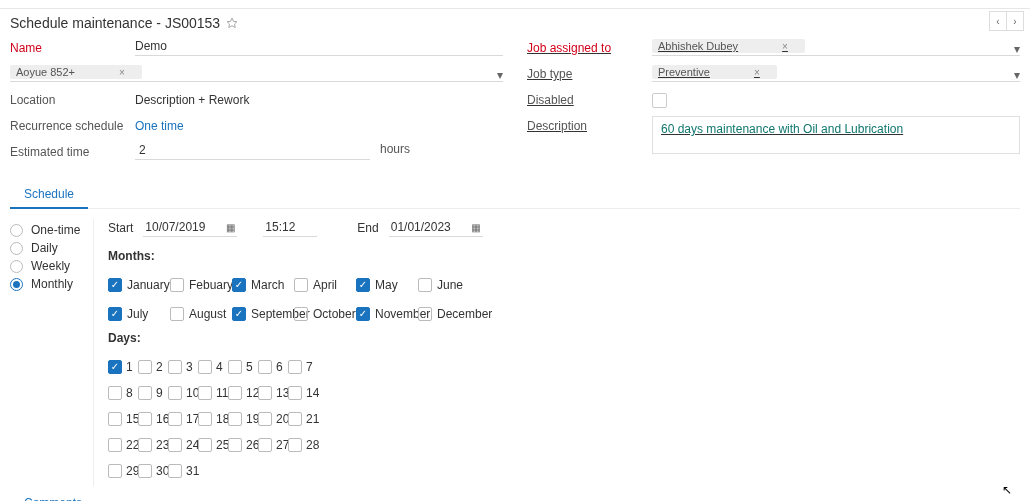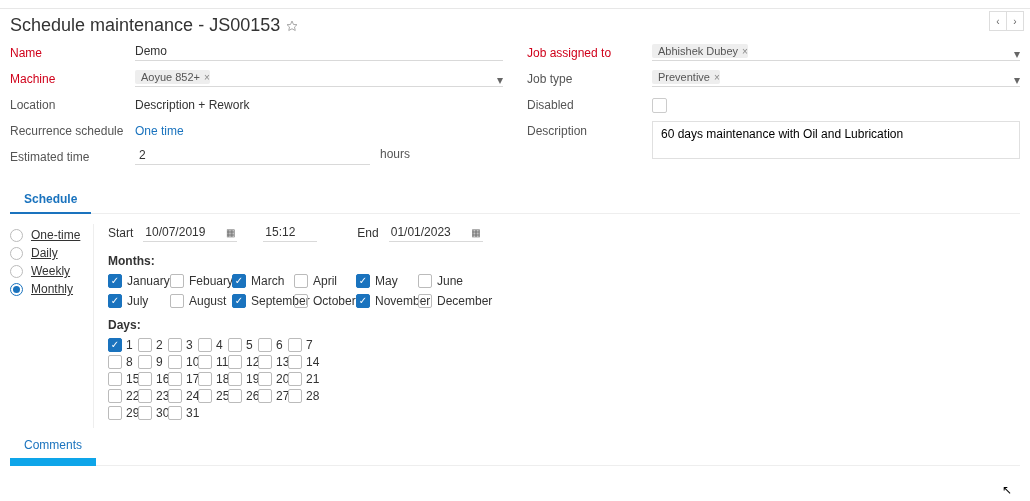--- a/index.html
+++ b/index.html
@@ -17,21 +17,21 @@
     height: 8px;
     border-bottom: 1px solid #e7e7e7;
   }
   .header {
     display: flex;
     align-items: center;
     padding: 6px 10px 6px 10px;
     position: relative;
   }
   .page-title {
-    font-size: 18px;
+    font-size: 14px;
     color: #333;
   }
   .star-icon svg { width: 12px; height: 12px; }
   .star-icon { margin-left: 6px; color: #999; display:inline-flex; align-items:center; cursor:pointer;}
   .pager {
     position: absolute;
     right: 6px;
     top: 2px;
     display: flex;
   }
@@ -50,21 +50,21 @@
   .pager-btn + .pager-btn { margin-left: -1px; }
 
   .form-area {
     display: flex;
     padding: 0 10px 6px 10px;
   }
   .col-left, .col-right {
     flex: 1;
     min-width: 0;
   }
-  .col-right { margin-left: 24px; }
+  .col-right { margin-left: 24px; text-decoration: underline; }
   .form-row {
     display: flex;
     align-items: flex-start;
     min-height: 24px;
     padding: 1px 0;
   }
   .form-label {
     width: 125px;
     flex-shrink: 0;
     color: #555;
@@ -93,43 +93,44 @@
   }
   .underline-field .caret-down {
     position: absolute;
     right: 0;
     top: 4px;
     color: #666;
   }
   .token {
     background: #eee;
     border-radius: 2px;
-    padding: 1px 0 1px 6px;
+    padding: 1px 17px 1px 6px;
     font-size: 11px;
     color: #555;
     display: inline-flex;
     align-items: center;
+    gap: 40px;
   }
   .token-x {
     margin-left: 4px;
     color: #888;
     font-size: 10px;
     cursor: pointer;
   }
   .link-val { color: #1a73be; }
   .est-row .underline-field { max-width: 235px; }
   .est-unit { margin-left: 10px; color: #555; }
 
   .desc-box {
     flex: 1;
     border: 1px solid #e0e0e0;
     min-height: 26px;
     padding: 5px 8px;
     font-size: 12px;
-    color: #000000;
+    color: #0f766e;
   }
   .cb-box {
     width: 13px;
     height: 13px;
     border: 1px solid #ccc;
     border-radius: 2px;
     display: inline-block;
     vertical-align: middle;
   }
 
@@ -141,34 +142,33 @@
   .tab {
     padding: 6px 14px 6px 14px;
     font-size: 12px;
     color: #666;
     cursor: pointer;
   }
   .tab.active {
     color: #1a73be;
     border-bottom: 2px solid #1a73be;
     margin-bottom: -1px;
-    font-weight: 700;
+    font-weight: 400;
   }
 
   .schedule-body {
     display: flex;
     margin: 10px 10px 0 10px;
   }
   .freq-col {
     width: 75px;
     flex-shrink: 0;
     padding-right: 8px;
     border-right: 1px solid #eee;
     padding-top: 4px;
-    text-decoration: underline;
   }
   .freq-row {
     display: flex;
     align-items: center;
     font-size: 12px;
     color: #333;
     margin-bottom: 4px;
     cursor: pointer;
   }
   .radio {
@@ -229,20 +229,21 @@
     row-gap: 6px;
     column-gap: 0;
     margin-bottom: 10px;
   }
   .cb-row {
     display: flex;
     align-items: center;
     font-size: 12px;
     color: #333;
     cursor: pointer;
+    margin-top: 9px;
   }
   .cb {
     width: 12px;
     height: 12px;
     border: 1px solid #bbb;
     border-radius: 2px;
     margin-right: 5px;
     flex-shrink: 0;
     display: flex;
     align-items: center;
@@ -316,21 +317,20 @@
 
 <div class="form-area">
   <div class="col-left">
     <div class="form-row">
       <div class="form-label req">Name</div>
       <div class="underline-field">
         <span>Demo</span>
       </div>
     </div>
     <div class="form-row">
-      <div class="form-label req">Machine</div>
       <div class="underline-field select">
         <span class="token">
           <span>Aoyue 852+</span>
           <span class="token-x">×</span>
         </span>
         <span class="caret-down">▾</span>
       </div>
     </div>
     <div class="form-row">
       <div class="form-label">Location</div>

